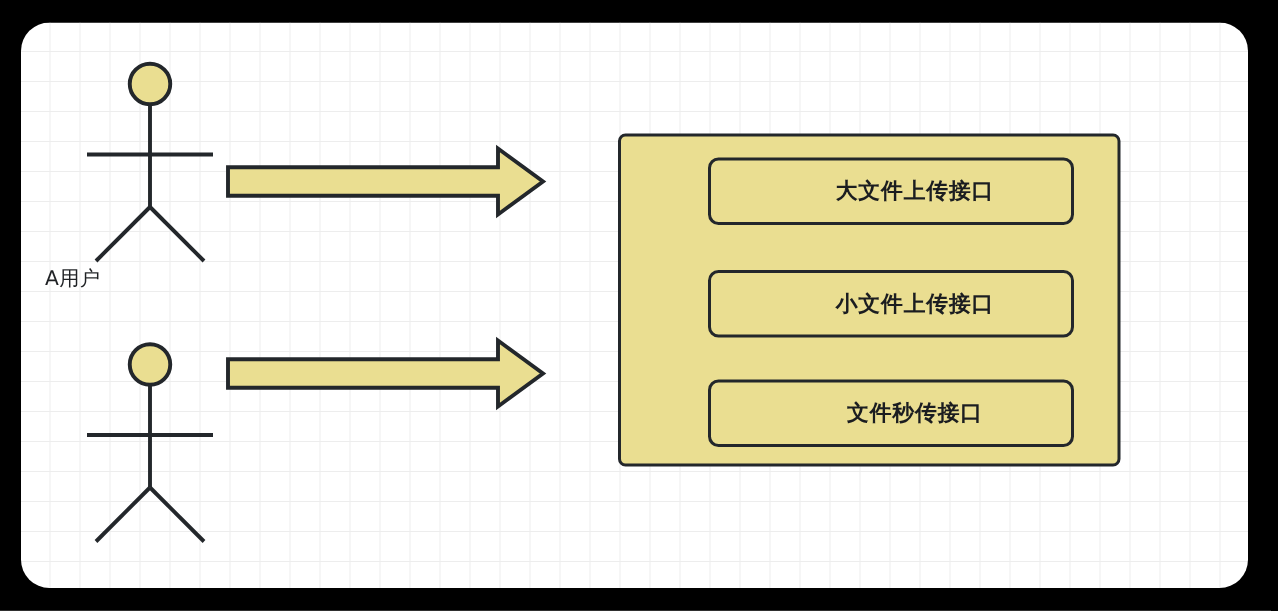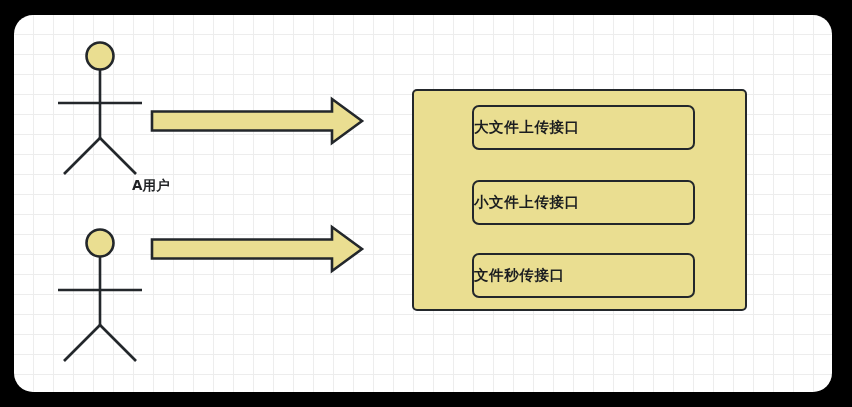--- a/index.html
+++ b/index.html
@@ -40,23 +40,23 @@
 
   .actor {
     position: absolute;
     width: 140px;
   }
   .actor-svg { display: block; }
 
   .actor-label {
     position: absolute;
     width: 140px;
-    text-align: right;
+    text-align: left;
     font-size: 13.5px;
-    font-weight: bold;
+    font-weight: normal;
     color: #1f2124;
     letter-spacing: 0.2px;
     white-space: nowrap;
   }
 
   .arrow {
     position: absolute;
   }
   .arrow svg { display: block; }
 
@@ -69,28 +69,30 @@
     height: 222px;
     background: #EADE91;
     border: 2.2px solid #23272b;
     border-radius: 5px;
     box-sizing: border-box;
   }
 
   .interface-box {
     position: absolute;
     left: 58px;
-    width: 223px;
+    width: 244px;
     height: 45px;
     background: #EADE91;
     border: 2.2px solid #23272b;
     border-radius: 7px;
     box-sizing: border-box;
     display: flex;
     align-items: center;
+    justify-content: center;
+    padding-left: 32px;
   }
   .interface-box-label {
     font-size: 14.5px;
     font-weight: bold;
     color: #1b1d20;
     letter-spacing: 0.6px;
     white-space: nowrap;
   }
 </style>
 </head>

